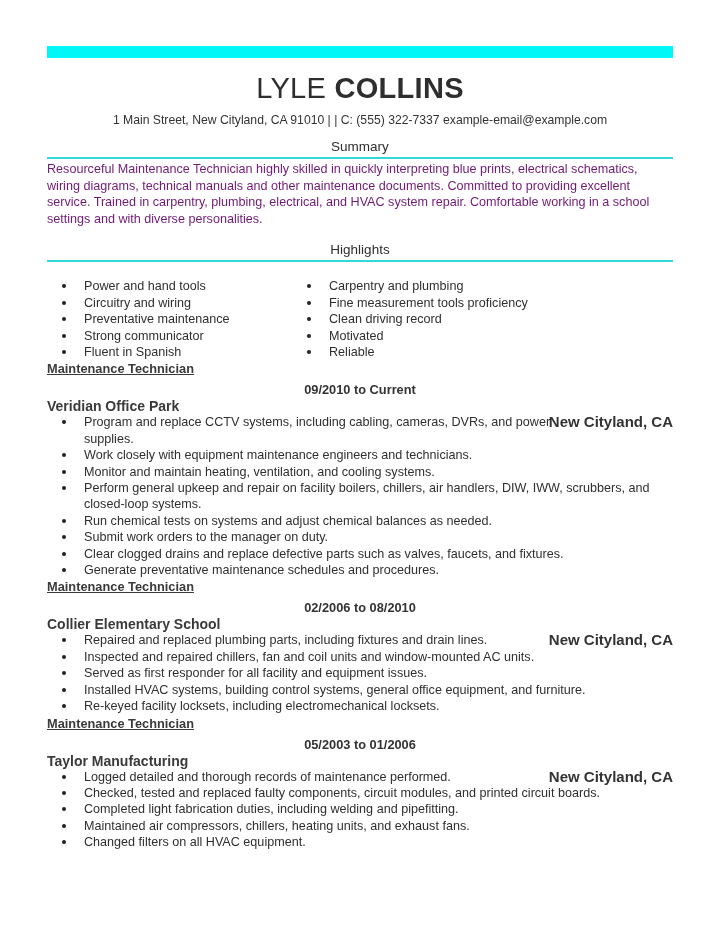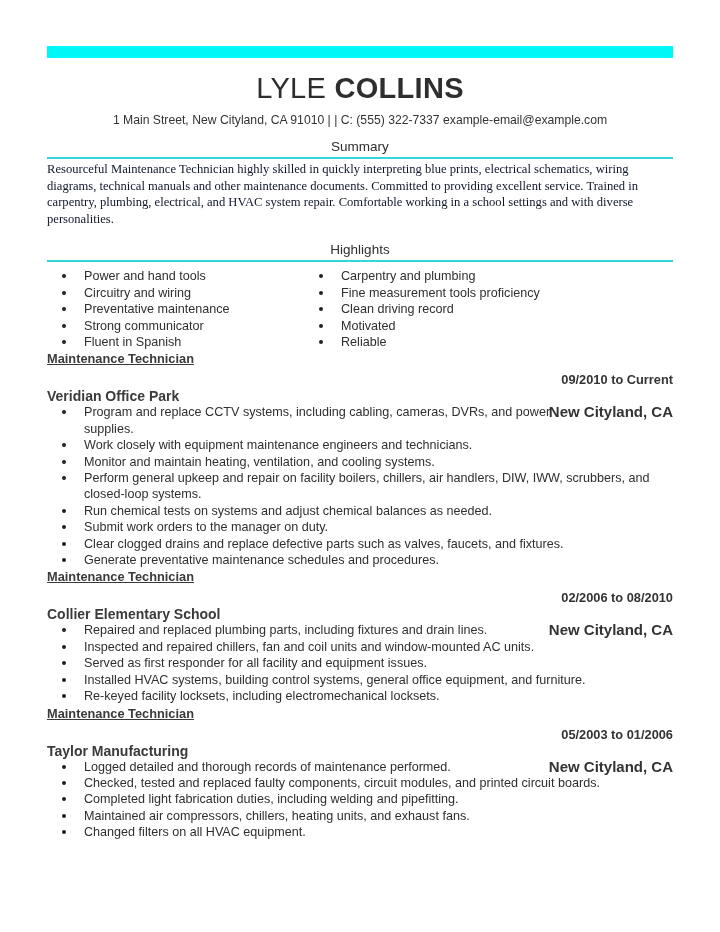--- a/index.html
+++ b/index.html
@@ -50,28 +50,26 @@
       color: #2e2e2e;
       line-height: 16px;
       padding-bottom: 2px;
       border-bottom: 2px solid #33d6d9;
     }
     .summary-title { margin-top: 11px; }
     .summary-text {
       font-size: 12.6px;
       line-height: 16.6px;
       margin-top: 2px;
-      color: #0f172a;
-      font-family: Liberation Serif, serif;
+      color: #701a75;
     }
     .highlights-title { margin-top: 15px; }
     .highlights {
       display: flex;
-      margin-top: 6px;
-      gap: 12px;
+      margin-top: 16px;
     }
     .hl-col {
       list-style: none;
       margin: 0;
       padding: 0;
     }
     .hl-col.left { width: 245px; }
     .hl-col li, .duties li {
       position: relative;
       font-size: 12.6px;
@@ -92,21 +90,21 @@
     .experience-title { margin-top: 11px; }
     .job-title {
       font-size: 12.8px;
       font-weight: bold;
       color: #3a3a3a;
       line-height: 16px;
       margin-top: 1px;
       text-decoration: underline;
     }
     .job-dates {
-      text-align: right;
+      text-align: center;
       font-size: 12.8px;
       font-weight: bold;
       color: #333;
       line-height: 16px;
       margin-top: 5px;
     }
     .company {
       font-size: 14px;
       font-weight: bold;
       color: #3a3a3a;

